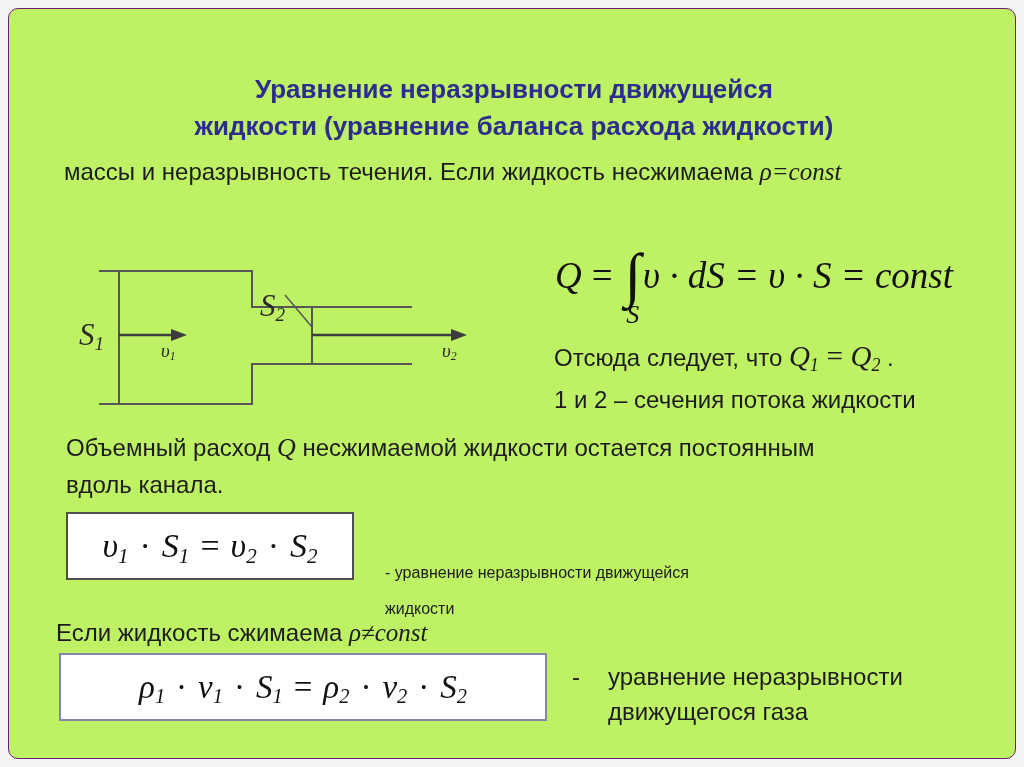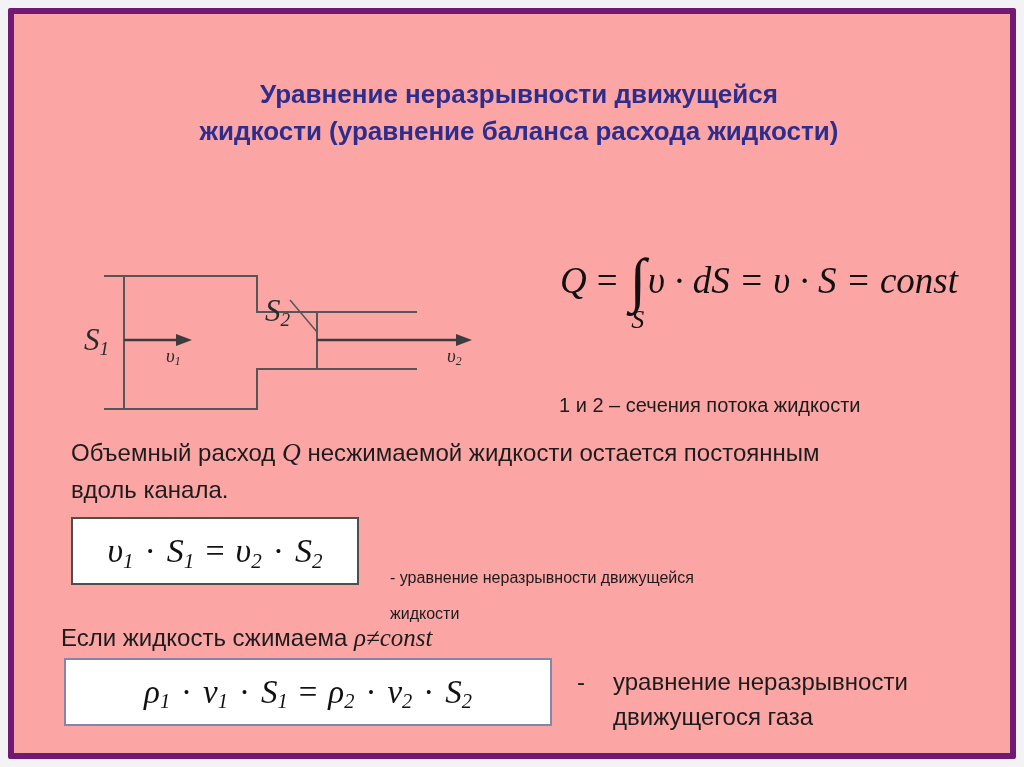--- a/index.html
+++ b/index.html
@@ -4,21 +4,21 @@
 <style>
   html,body{margin:0;padding:0;}
   body{
     width:1024px;height:767px;position:relative;overflow:hidden;
     background:#f3f3f5;
     font-family:"Liberation Sans",sans-serif;
     color:#1c1c1c;
   }
   .slide{
     position:absolute;left:8px;top:8px;right:8px;bottom:8px;
-    background:#fca5a5;border:6px solid #701a75;border-radius:2px;
+    background:#bef264;border:1px solid #701a75;border-radius:10px;
   }
   
   .title{
     position:absolute;left:60px;top:62px;width:890px;
     text-align:center;font-weight:bold;font-size:26px;line-height:37px;
     color:#2d2d8e;
   }
   
   .intro{
     position:absolute;left:55px;top:144px;width:950px;
@@ -52,21 +52,21 @@
   }
   .intsub{font-size:26px;line-height:24px;margin-top:-2px;}
   
   .consequence{
     position:absolute;left:545px;top:330px;
     font-size:24px;line-height:34px;white-space:nowrap;
   }
   .consequence .mi{font-size:29px;}
   .consequence .qeq{padding:0 6px;font-family:"Liberation Serif",serif;}
   
-  .sections{position:absolute;left:545px;top:374px;font-size:20px;line-height:34px;}
+  .sections{position:absolute;left:545px;top:374px;font-size:24px;line-height:34px;}
   
   .volume{position:absolute;left:57px;top:420px;width:950px;font-size:24px;line-height:37px;}
   .volume .mi{font-size:26px;}
   
   .fbox{
     position:absolute;display:flex;align-items:center;justify-content:center;
     background:#ffffff;
   }
   .box1{left:57px;top:503px;width:284px;height:64px;border:2px solid #4e4e4e;}
   .box2{left:50px;top:644px;width:484px;height:64px;border:2px solid #8585ab;text-align:right;}
@@ -92,20 +92,21 @@
 <body>
 
 <div class="slide">
 
   <div class="title" style="color: rgb(45, 45, 142);">
     <div>Уравнение неразрывности движущейся</div>
     <div>жидкости (уравнение баланса расхода жидкости)</div>
   </div>
 
   <div class="intro">
+    <div><span>массы и неразрывность течения. Если жидкость несжимаема </span><span class="mi">ρ=const</span></div>
   </div>
 
   <div class="diagram">
     <svg width="400" height="150" viewBox="0 0 400 150">
 
       <line x1="20" y1="10" x2="173" y2="10" stroke="#565656" stroke-width="2"></line>
       <line x1="20" y1="143" x2="173" y2="143" stroke="#565656" stroke-width="2"></line>
       <line x1="40" y1="9" x2="40" y2="144" stroke="#565656" stroke-width="2"></line>
 
       <line x1="173" y1="9" x2="173" y2="46" stroke="#565656" stroke-width="2"></line>
@@ -133,20 +134,25 @@
   <div class="qformula">
     <span class="row-item mi">Q</span>
     <span class="row-item eqsign">=</span>
     <span class="intcol">
       <span class="intglyph">∫</span>
       <span class="intsub mi">S</span>
     </span>
     <span class="row-item mi">υ · dS = υ · S = const</span>
   </div>
 
+  <div class="consequence">
+    <span>Отсюда следует, что</span>
+    <span class="mi"> <span>Q</span><sub>1</sub><span class="qeq">=</span><span>Q</span><sub>2</sub></span>
+    <span>.</span>
+  </div>
 
   <div class="sections">1 и 2 – сечения потока жидкости</div>
 
   <div class="volume">
     <div><span>Объемный расход </span><span class="mi">Q</span><span> несжимаемой жидкости остается постоянным</span></div>
     <div>вдоль канала.</div>
   </div>
 
   <div class="fbox box1" style="border-color: rgb(78, 78, 78);">
     <span class="formula">

